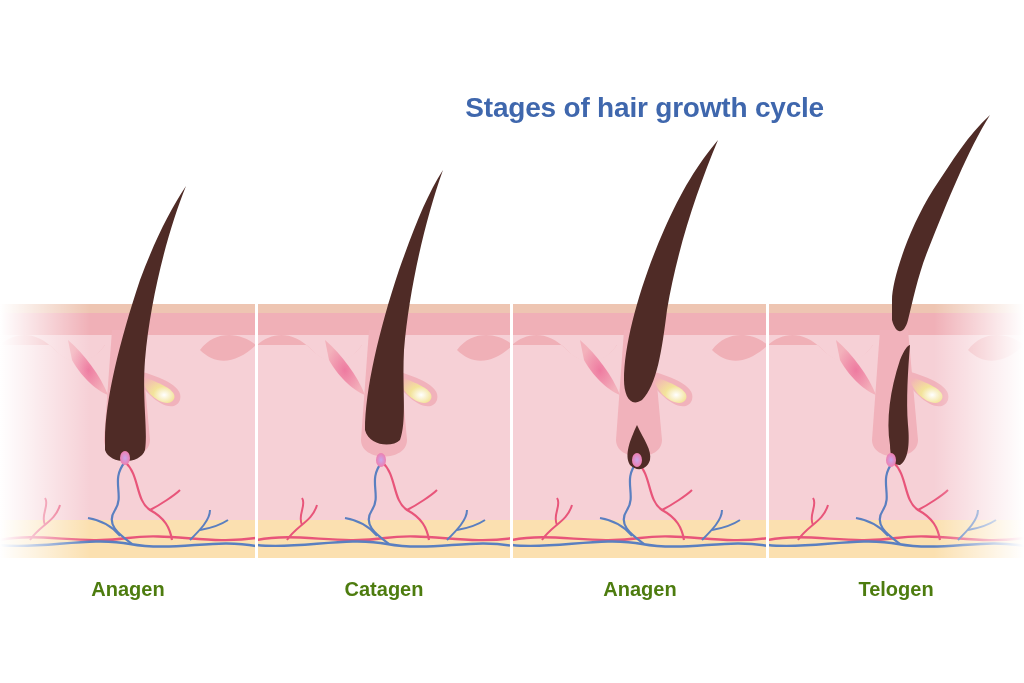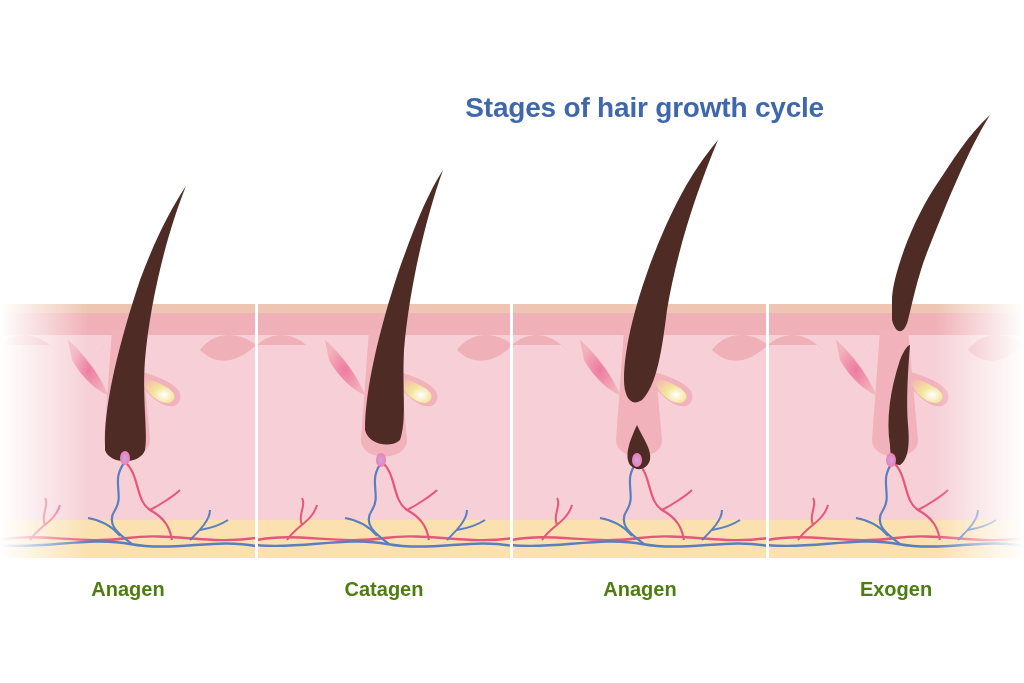--- a/index.html
+++ b/index.html
@@ -95,13 +95,13 @@
   </g>
 
   <rect x="255" y="300" width="3" height="262" fill="#ffffff"></rect>
   <rect x="510" y="300" width="3" height="262" fill="#ffffff"></rect>
   <rect x="766" y="300" width="3" height="262" fill="#ffffff"></rect>
 </svg>
 
 <div class="stage-label" style="left:0px;">Anagen</div>
 <div class="stage-label" style="left:256px;">Catagen</div>
 <div class="stage-label" style="left:512px;">Anagen</div>
-<div class="stage-label" style="left:768px;">Exogen</div>
+<div class="stage-label" style="left:768px;">Telogen</div>
 
 </body></html>

